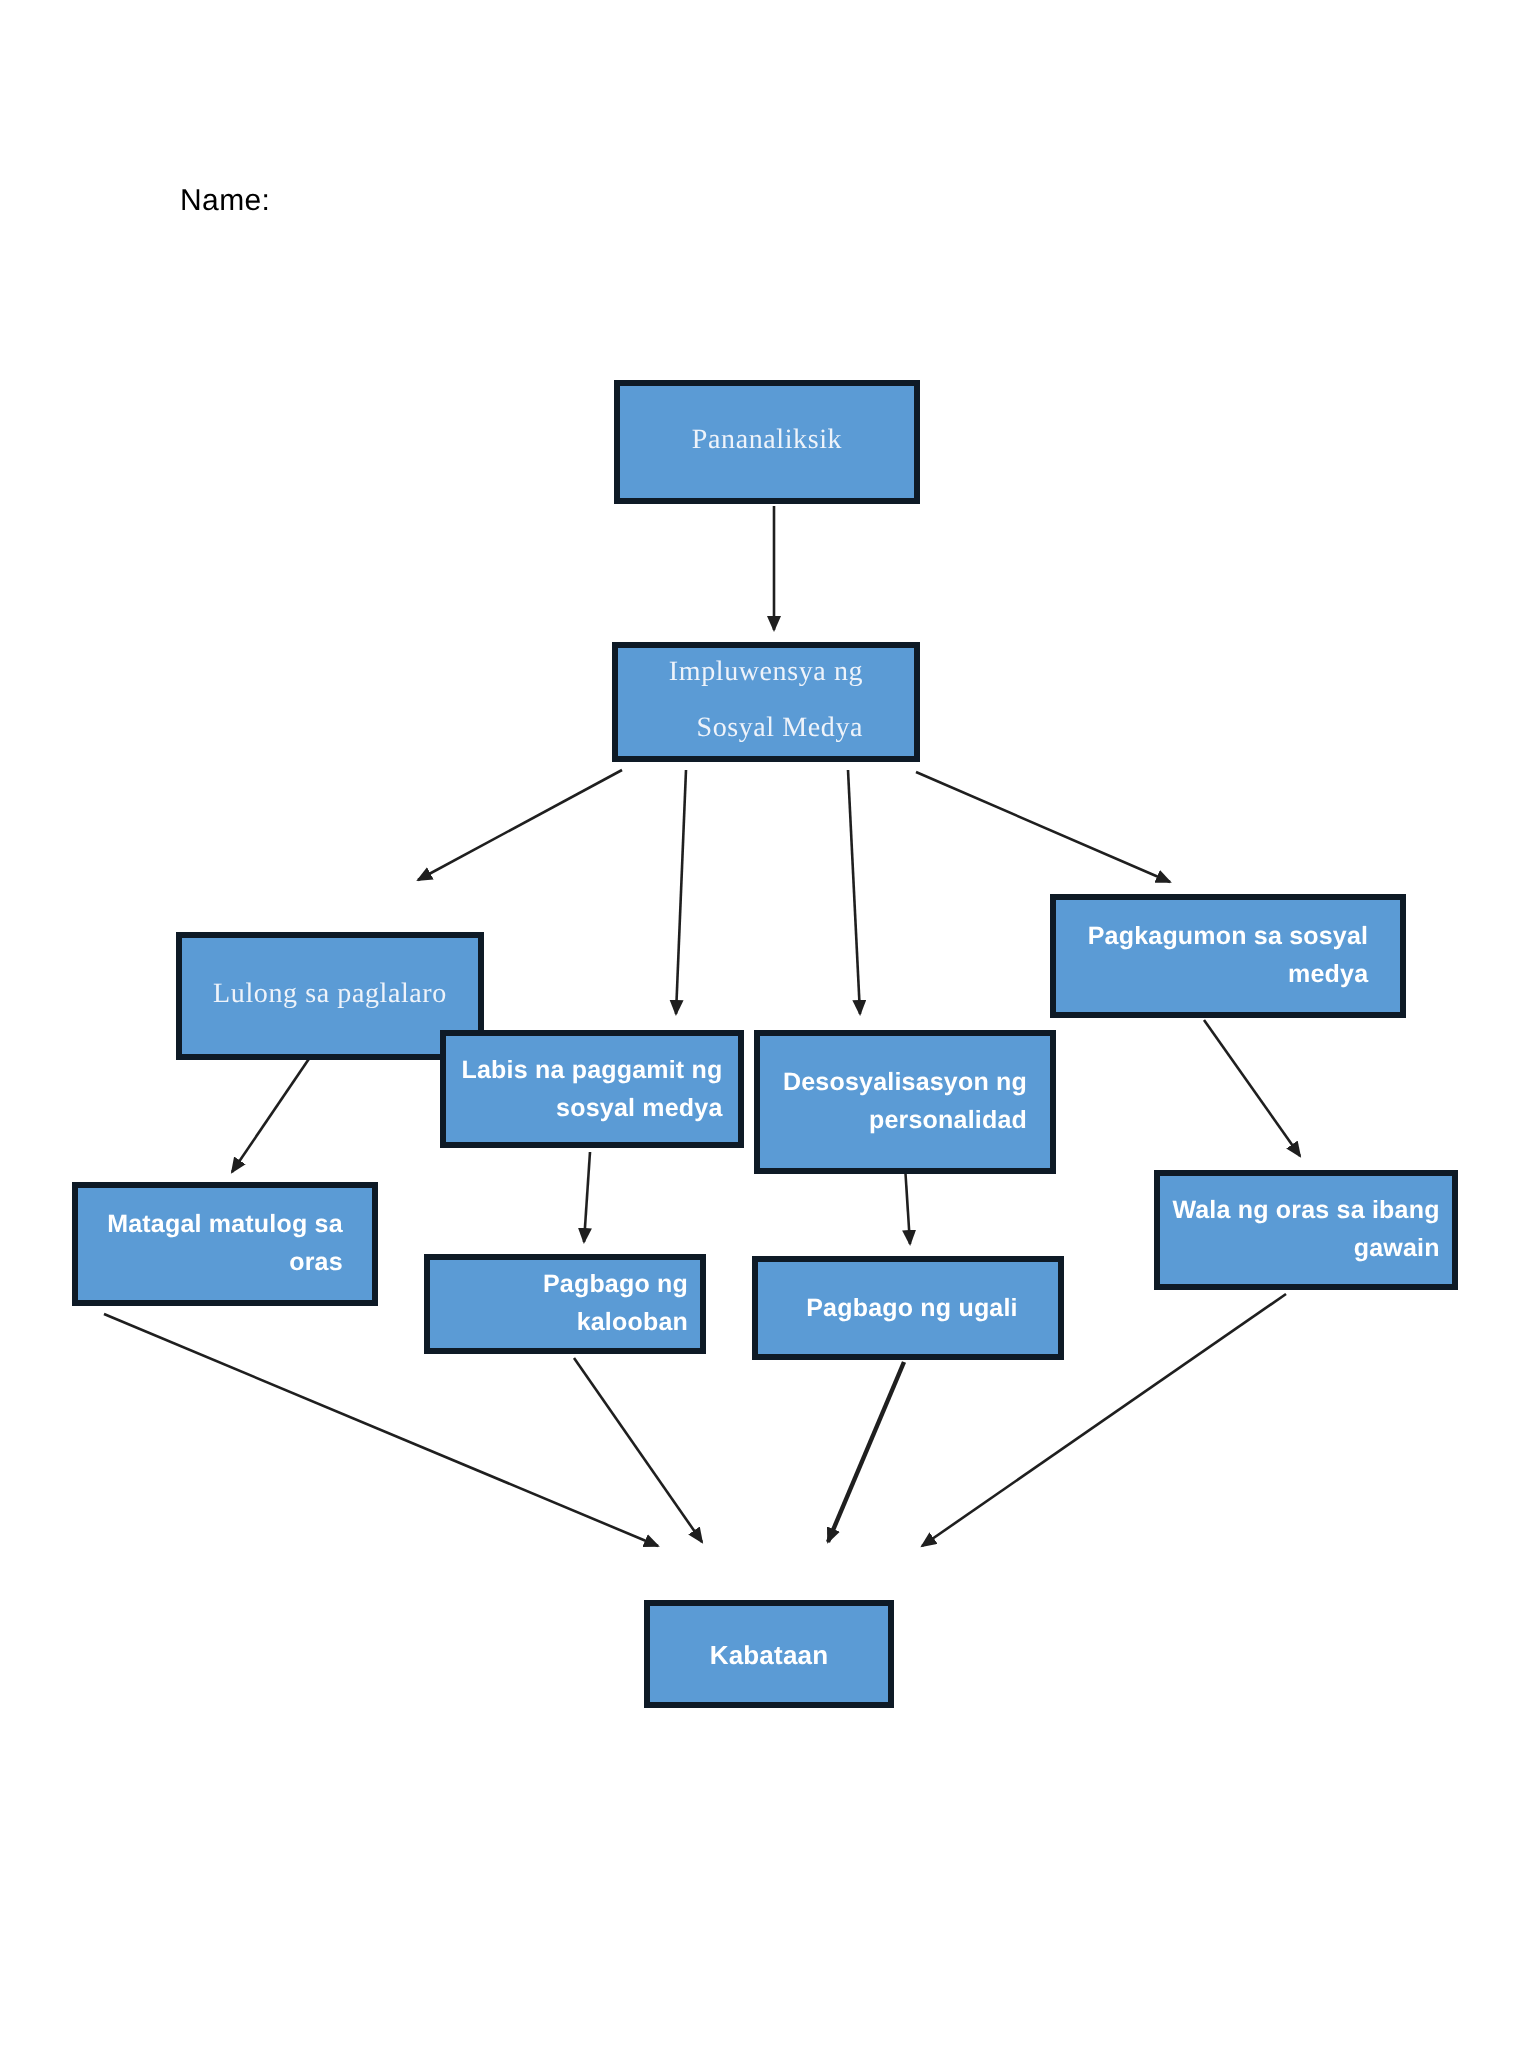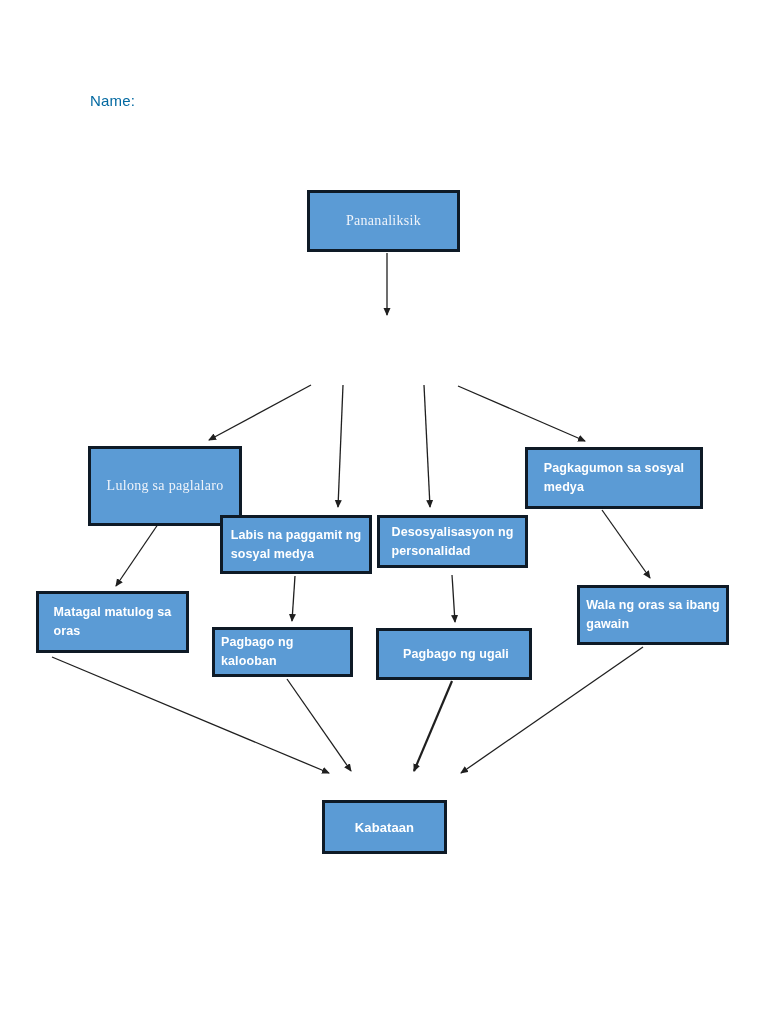--- a/index.html
+++ b/index.html
@@ -7,61 +7,61 @@
     position:relative;
     width:768px;height:1024px;
     background:#ffffff;
     overflow:hidden;
     font-family:"Liberation Sans", sans-serif;
   }
   .name-label{
     position:absolute;
     left:90px;top:92px;
     font-size:15px;
-    color:#0369a1;
+    color:#000000;
     letter-spacing:0.2px;
   }
   svg.connectors{
     position:absolute;left:0;top:0;width:768px;height:1024px;
     pointer-events:none;
   }
   .node{
     position:absolute;
     box-sizing:border-box;
     background:#5b9bd5;
     border:3px solid #0e1a26;
     color:#ffffff;
     display:flex;
     align-items:center;
     justify-content:center;
-    text-align:left;
+    text-align:right;
     white-space:pre-line;
     padding:2px 6px;
   }
   .node.serif{
     font-family:"Liberation Serif", serif;
     font-size:14px;
     letter-spacing:0.3px;
     color:#eef3fa;
   }
   .node.sans{
     font-family:"Liberation Sans", sans-serif;
     font-weight:bold;
     font-size:12.5px;
     line-height:19px;
     letter-spacing:0.1px;
   }
   .node.serif.wide-lines{ line-height:28px; }
   
   #n-pananaliksik   { left:307px; top:190px; width:153px; height:62px; }
   #n-impluwensya    { left:306px; top:321px; width:154px; height:60px; }
-  #n-lulong         { left:88px;  top:446px; width:154px; height:80px; }
+  #n-lulong         { left:88px;  top:466px; width:154px; height:64px; }
   #n-pagkagumon     { left:525px; top:447px; width:178px; height:62px; }
   #n-labis          { left:220px; top:515px; width:152px; height:59px; }
-  #n-desosyalisasyon{ left:377px; top:515px; width:151px; height:53px; }
+  #n-desosyalisasyon{ left:377px; top:515px; width:151px; height:72px; }
   #n-matagal        { left:36px;  top:591px; width:153px; height:62px; }
   #n-wala           { left:577px; top:585px; width:152px; height:60px; }
   #n-kalooban       { left:212px; top:627px; width:141px; height:50px; }
   #n-ugali          { left:376px; top:628px; width:156px; height:52px;padding-left:10px; }
   #n-kabataan       { left:322px; top:779px; width:125px; height:54px; font-size:13px;margin-top:21px; }
 </style>
 </head>
 <body>
 
 <div class="page">
@@ -85,20 +85,22 @@
       <line x1="295" y1="576" x2="292" y2="621" marker-end="url(#ah)"></line>
       <line x1="452" y1="575" x2="455" y2="622" marker-end="url(#ah)"></line>
       <line x1="52" y1="657" x2="329" y2="773" marker-end="url(#ah)"></line>
       <line x1="287" y1="679" x2="351" y2="771" marker-end="url(#ah)"></line>
       <line x1="452" y1="681" x2="414" y2="771" marker-end="url(#ah)" stroke-width="2.2"></line>
       <line x1="643" y1="647" x2="461" y2="773" marker-end="url(#ah)"></line>
     </g>
   </svg>
 
   <div class="node serif" id="n-pananaliksik">Pananaliksik</div>
+  <div class="node serif wide-lines" id="n-impluwensya">Impluwensya ng
+Sosyal Medya</div>
   <div class="node serif" id="n-lulong">Lulong sa paglalaro</div>
   <div class="node sans" id="n-pagkagumon">Pagkagumon sa sosyal
 medya</div>
   <div class="node sans" id="n-labis">Labis na paggamit ng
 sosyal medya</div>
   <div class="node sans" id="n-desosyalisasyon">Desosyalisasyon ng
 personalidad</div>
   <div class="node sans" id="n-matagal">Matagal matulog sa
 oras</div>
   <div class="node sans" id="n-wala">Wala ng oras sa ibang

